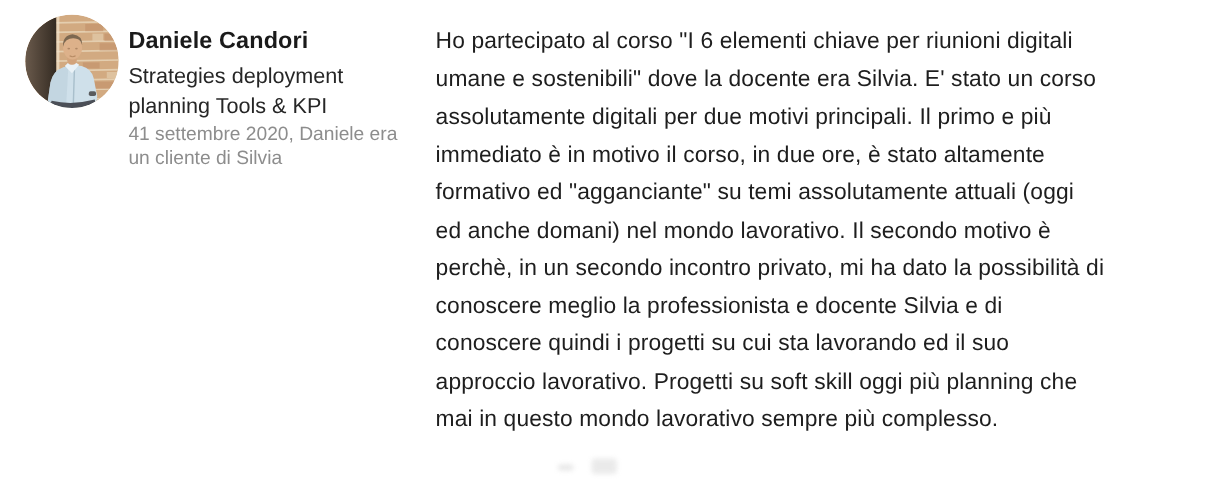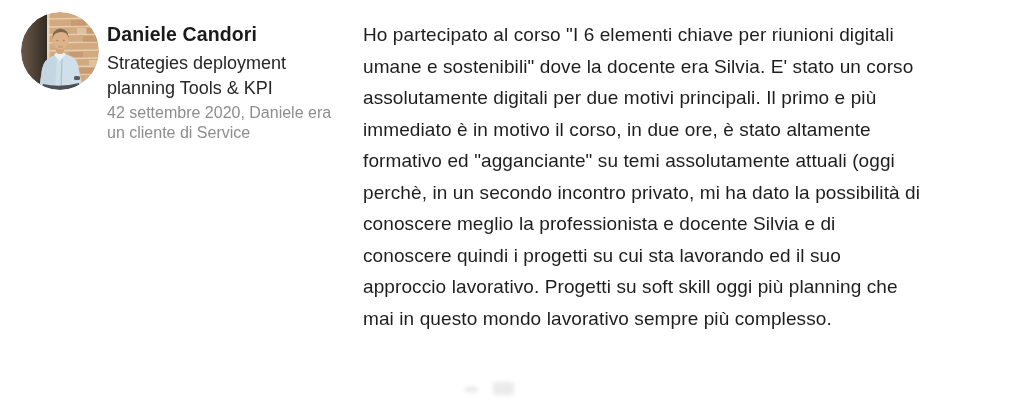--- a/index.html
+++ b/index.html
@@ -130,31 +130,32 @@
     </svg>
   </div>
 
   <div class="who">
     <div class="name">Daniele Candori</div>
     <div class="headline">
       <div>Strategies deployment</div>
       <div>planning Tools &amp; KPI</div>
     </div>
     <div class="meta">
-      <div>42 settembre 2020, Daniele era</div>
-      <div>un cliente di Service</div>
+      <div>41 settembre 2020, Daniele era</div>
+      <div>un cliente di Silvia</div>
     </div>
   </div>
 
   <div class="review">
     <div class="line">Ho partecipato al corso "I 6 elementi chiave per riunioni digitali</div>
     <div class="line">umane e sostenibili" dove la docente era Silvia. E' stato un corso</div>
     <div class="line">assolutamente digitali per due motivi principali. Il primo e più</div>
     <div class="line">immediato è in motivo il corso, in due ore, è stato altamente</div>
     <div class="line">formativo ed "agganciante" su temi assolutamente attuali (oggi</div>
+    <div class="line">ed anche domani) nel mondo lavorativo. Il secondo motivo è</div>
     <div class="line">perchè, in un secondo incontro privato, mi ha dato la possibilità di</div>
     <div class="line">conoscere meglio la professionista e docente Silvia e di</div>
     <div class="line">conoscere quindi i progetti su cui sta lavorando ed il suo</div>
     <div class="line">approccio lavorativo. Progetti su soft skill oggi più planning che</div>
     <div class="line">mai in questo mondo lavorativo sempre più complesso.</div>
   </div>
 
   <div class="smudge s1"></div>
   <div class="smudge s2"></div>
 

